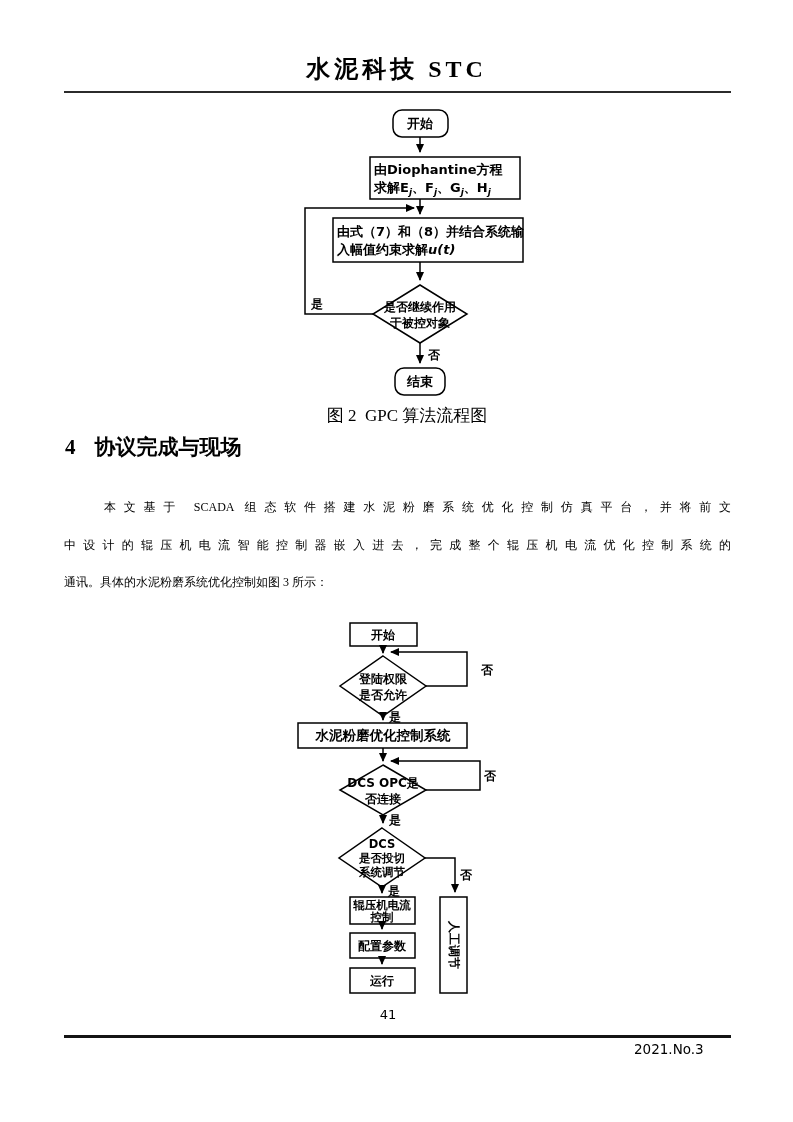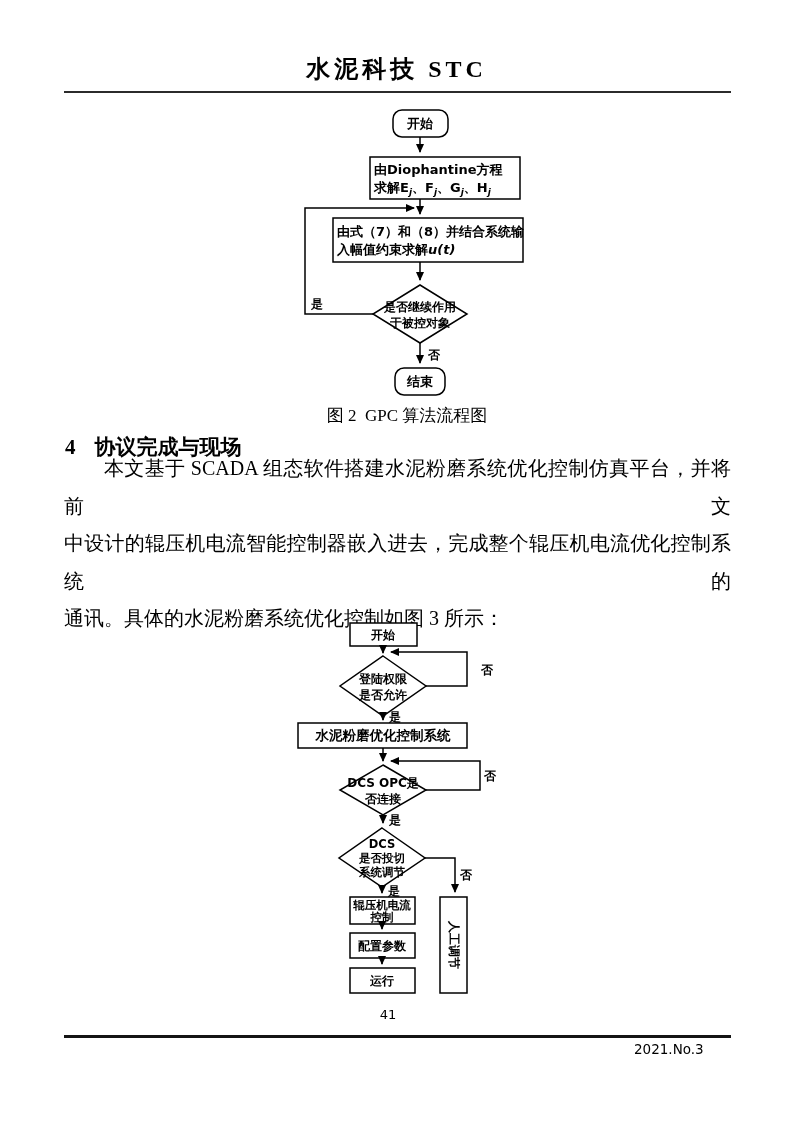--- a/index.html
+++ b/index.html
@@ -14,21 +14,21 @@
   }
   .header-rule{position:absolute;top:91px;left:64px;width:667px;height:2px;background:#2b2b2b;}
   .fig-svg{position:absolute;}
   .fig2-svg{left:290px;top:105px;}
   .fig3-svg{left:295px;top:620px;}
   .caption{position:absolute;text-align:center;white-space:pre;font-size:17px;}
   .cap2{top:404px;left:280px;width:254px;}
   .cap3{top:1002px;left:276px;width:254px;font-size:16.5px;}
   .section-heading{position:absolute;top:433px;left:65px;font-size:21px;font-weight:bold;}
   .section-heading .num{margin-right:19px;}
-  .body-text{position:absolute;top:450px;left:64px;width:667px;font-size:20px;line-height:37.5px;}
+  .body-text{position:absolute;top:489px;left:64px;width:667px;font-size:12px;line-height:37.5px;}
   .jline{text-align:justify;text-align-last:justify;}
   .indent{text-indent:40px;}
   .footer-rule{position:absolute;top:1035px;left:64px;width:667px;height:3px;background:#141414;}
   .footer-page{
     position:absolute;top:1007px;left:348px;width:80px;text-align:center;font-size:13px;
     font-family:"DejaVu Sans","Liberation Sans",sans-serif;
   }
   .footer-issue{
     position:absolute;top:1041px;left:634px;font-size:13.5px;
     font-family:"DejaVu Sans","Liberation Sans",sans-serif;

